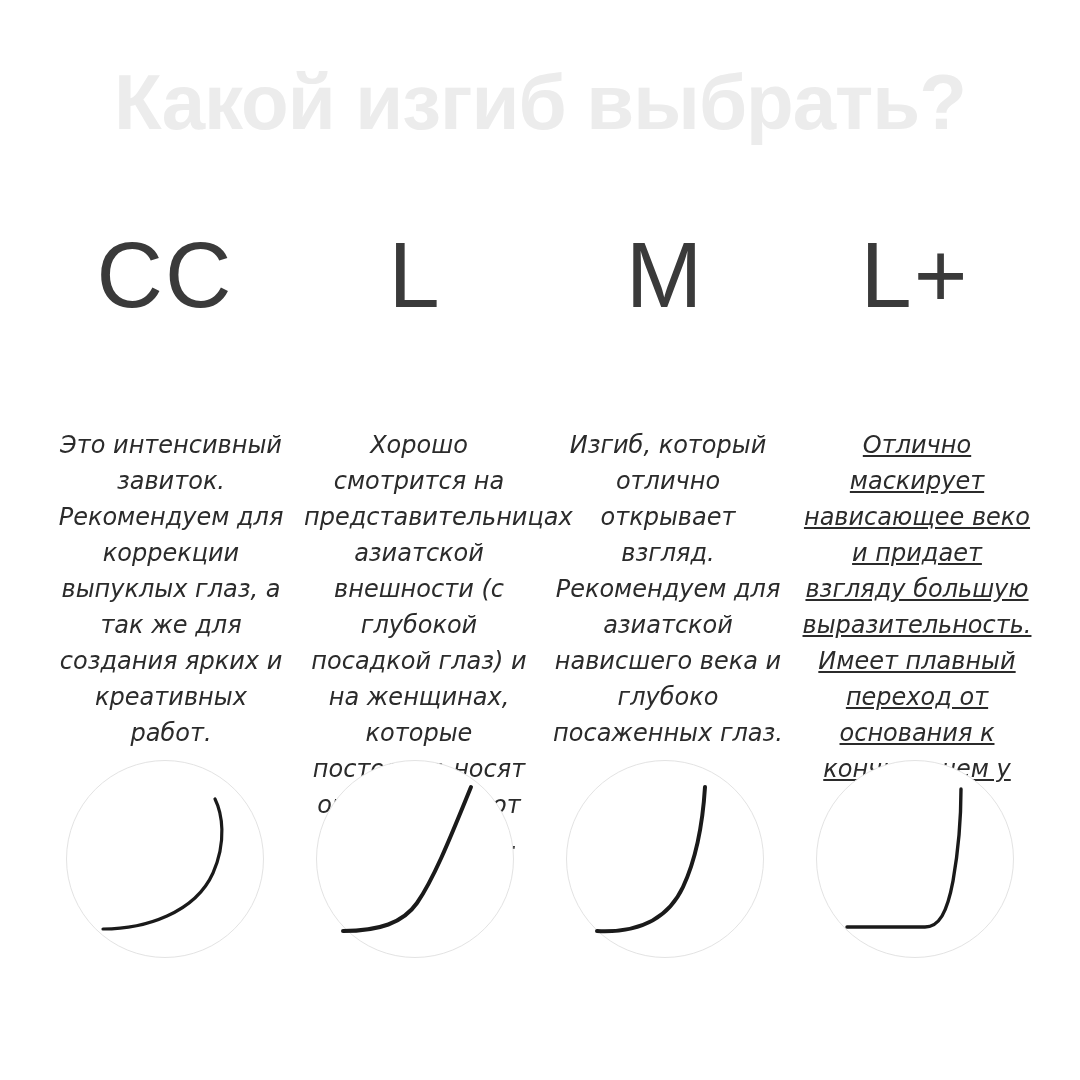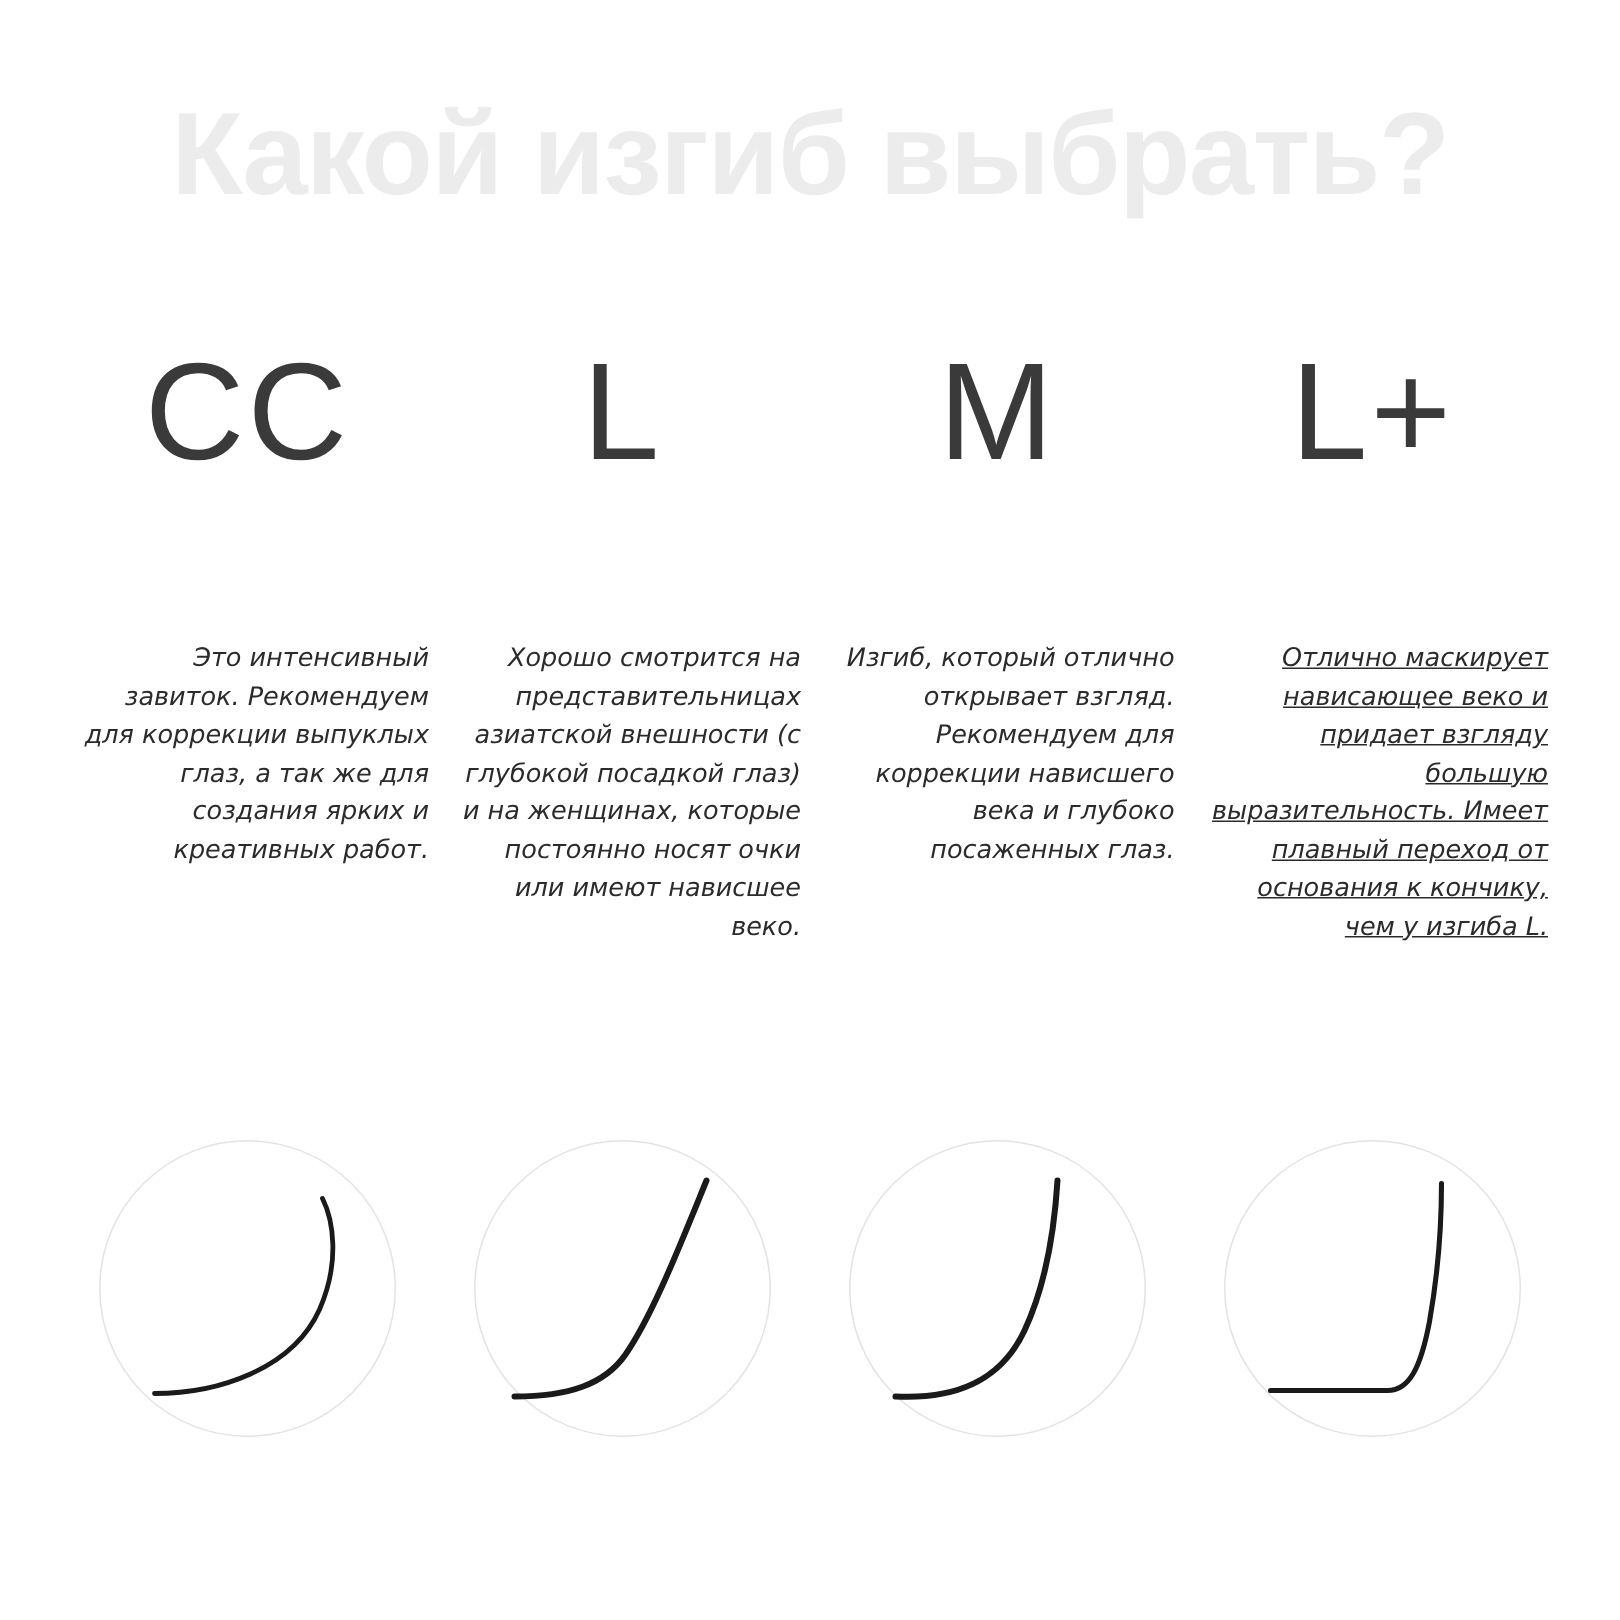--- a/index.html
+++ b/index.html
@@ -65,25 +65,25 @@
     height: 120px;
     display: flex;
     align-items: center;
     justify-content: center;
     letter-spacing: 2px;
   }
 
   .desc {
     margin-top: 92px;
     width: 100%;
-    font-size: 17px;
+    font-size: 24px;
     line-height: 1.5;
     font-style: italic;
     color: #2b2b2b;
-    text-align: right;
+    text-align: center;
     font-family: "DejaVu Sans", sans-serif;
   }
   .col-cc .desc { padding-left: 12px; }
   .col-l  .desc { padding-left: 8px; }
   .col-m  .desc { padding-left: 6px; }
   .col-lplus .desc { padding-left: 4px; text-decoration: underline; }
 
   
   .circles {
     position: absolute;
@@ -129,21 +129,21 @@
       <div class="desc">Это интенсивный завиток. Рекомендуем для коррекции выпуклых глаз, а так же для создания ярких и креативных работ.</div>
     </div>
 
     <div class="col col-l">
       <div class="curl-letter">L</div>
       <div class="desc">Хорошо смотрится на представительницах азиатской внешности (с глубокой посадкой глаз) и на женщинах, которые постоянно носят очки или имеют нависшее веко.</div>
     </div>
 
     <div class="col col-m">
       <div class="curl-letter">M</div>
-      <div class="desc">Изгиб, который отлично открывает взгляд. Рекомендуем для коррекции нависшего века и глубоко посаженных глаз.</div>
+      <div class="desc">Изгиб, который отлично открывает взгляд. Рекомендуем для азиатской нависшего века и глубоко посаженных глаз.</div>
     </div>
 
     <div class="col col-lplus">
       <div class="curl-letter">L+</div>
       <div class="desc">Отлично маскирует нависающее веко и придает взгляду большую выразительность. Имеет плавный переход от основания к кончику, чем у изгиба L.</div>
     </div>
 
   </div>
 
   <div class="circles">

